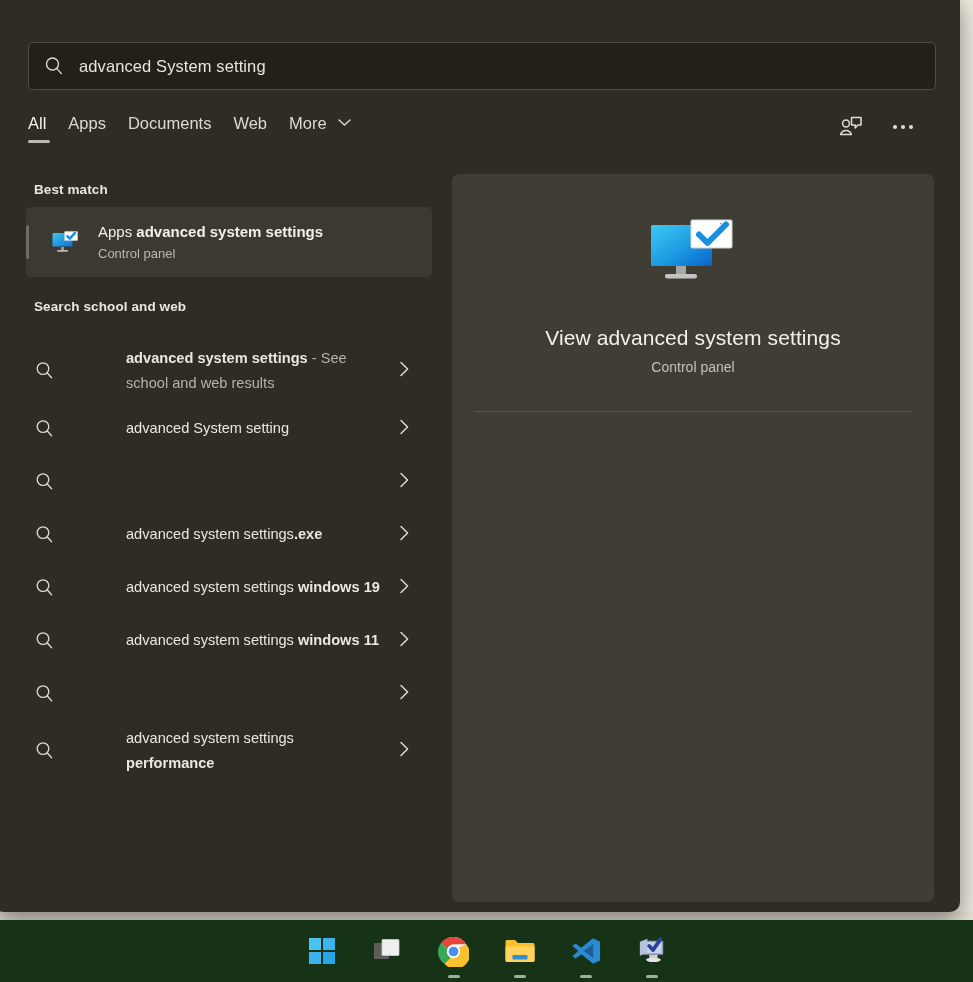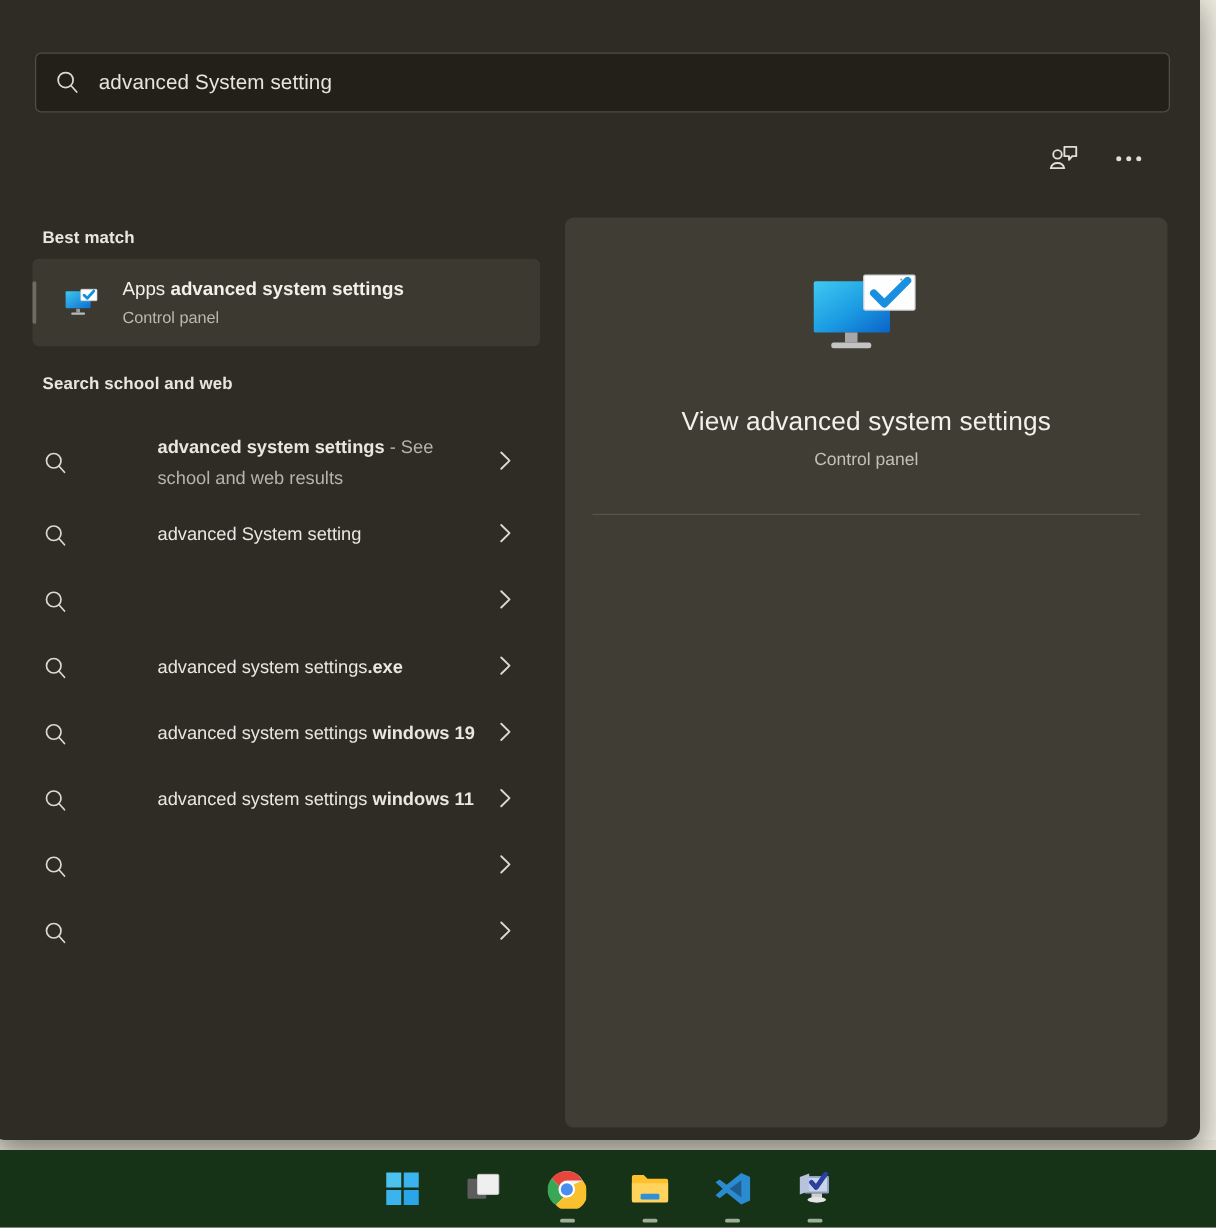--- a/index.html
+++ b/index.html
@@ -307,20 +307,42 @@
   <div id="search-box">
     <span class="mag">
       <svg width="22" height="22" viewBox="0 0 22 22">
         <circle cx="9.5" cy="9" r="6" fill="none" stroke="#ddd9d0" stroke-width="1.4"></circle>
         <line x1="13.9" y1="13.6" x2="18.4" y2="18.6" stroke="#ddd9d0" stroke-width="1.4" stroke-linecap="round"></line>
       </svg>
     </span>
     <span id="search-input-text" title="Type here to search">advanced System setting</span>
   </div>
 
+  <div id="filter-tabs">
+    <div class="tab active">
+      <span>All</span>
+    </div>
+    <div class="tab">
+      <span>Apps</span>
+    </div>
+    <div class="tab">
+      <span>Documents</span>
+    </div>
+    <div class="tab">
+      <span>Web</span>
+    </div>
+    <div class="tab">
+      <span>More</span>
+      <span class="chev-down">
+        <svg width="13" height="9" viewBox="0 0 13 9">
+          <polyline points="1,2 6.5,7 12,2" fill="none" stroke="#dcdad3" stroke-width="1.4" stroke-linecap="round" stroke-linejoin="round"></polyline>
+        </svg>
+      </span>
+    </div>
+  </div>
 
   <div id="panel-actions">
     <div class="act">
       <svg width="26" height="24" viewBox="0 0 26 24">
         <circle cx="8" cy="8.5" r="3.4" fill="none" stroke="#e0ded7" stroke-width="1.5"></circle>
         <path d="M2.6 19.5 a5.6 5.6 0 0 1 10.8 0 z" fill="none" stroke="#e0ded7" stroke-width="1.5" stroke-linejoin="round"></path>
         <path d="M13.5 2.5 h9.5 v7.4 h-3.2 l-2.6 3 v-3 h-3.7 z" fill="none" stroke="#e0ded7" stroke-width="1.5" stroke-linejoin="round"></path>
       </svg>
     </div>
     <div class="act">
@@ -427,20 +449,21 @@
             </svg></span>
           <span class="row-chevron"><svg width="11" height="17" viewBox="0 0 11 17">
               <polyline points="2,2 8.6,8.5 2,15" fill="none" stroke="#ddd9d0" stroke-width="1.5" stroke-linecap="round" stroke-linejoin="round"></polyline>
             </svg></span>
         </div>
         <div class="result-row">
           <span class="row-mag"><svg width="22" height="22" viewBox="0 0 22 22">
               <circle cx="9" cy="8.6" r="5.8" fill="none" stroke="#ddd9d0" stroke-width="1.35"></circle>
               <line x1="13.3" y1="13" x2="17.6" y2="17.8" stroke="#ddd9d0" stroke-width="1.35" stroke-linecap="round"></line>
             </svg></span>
+          <span class="row-label"><span>advanced system settings </span><b>performance</b></span>
           <span class="row-chevron"><svg width="11" height="17" viewBox="0 0 11 17">
               <polyline points="2,2 8.6,8.5 2,15" fill="none" stroke="#ddd9d0" stroke-width="1.5" stroke-linecap="round" stroke-linejoin="round"></polyline>
             </svg></span>
         </div>
       </div>
   </div>
 
   <div id="preview-card">
     <div id="preview-icon-wrap">
       <svg width="92" height="80" viewBox="0 0 92 80">

